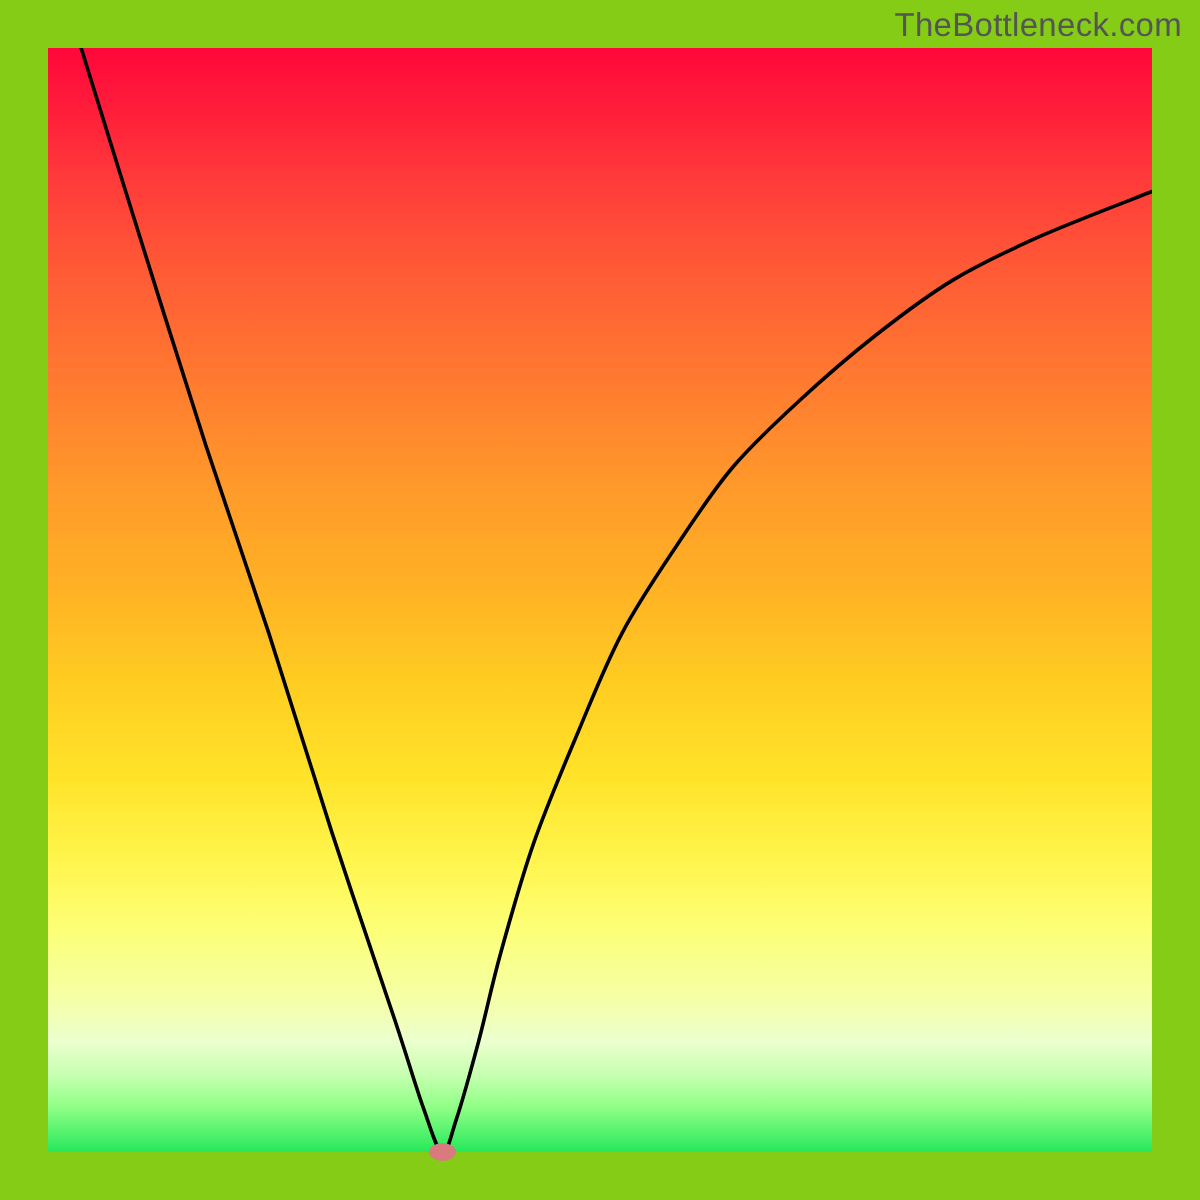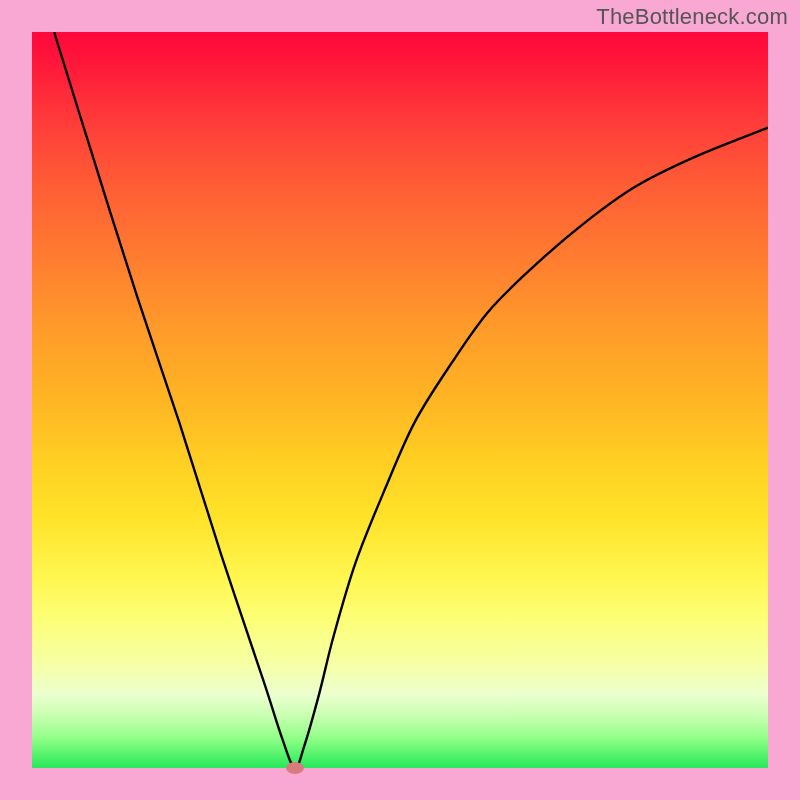--- a/index.html
+++ b/index.html
@@ -8,21 +8,21 @@
     width: 800px;
     height: 800px;
     background: #000;
     overflow: hidden;
     font-family: Arial, Helvetica, sans-serif;
   }
   .frame {
     position: relative;
     width: 800px;
     height: 800px;
-    background: #f9a8d4;
+    background: #84cc16;
   }
   .plot-area {
     position: absolute;
     left: 32px;
     top: 32px;
     width: 736px;
     height: 736px;
     
     background: linear-gradient(
       to bottom,

